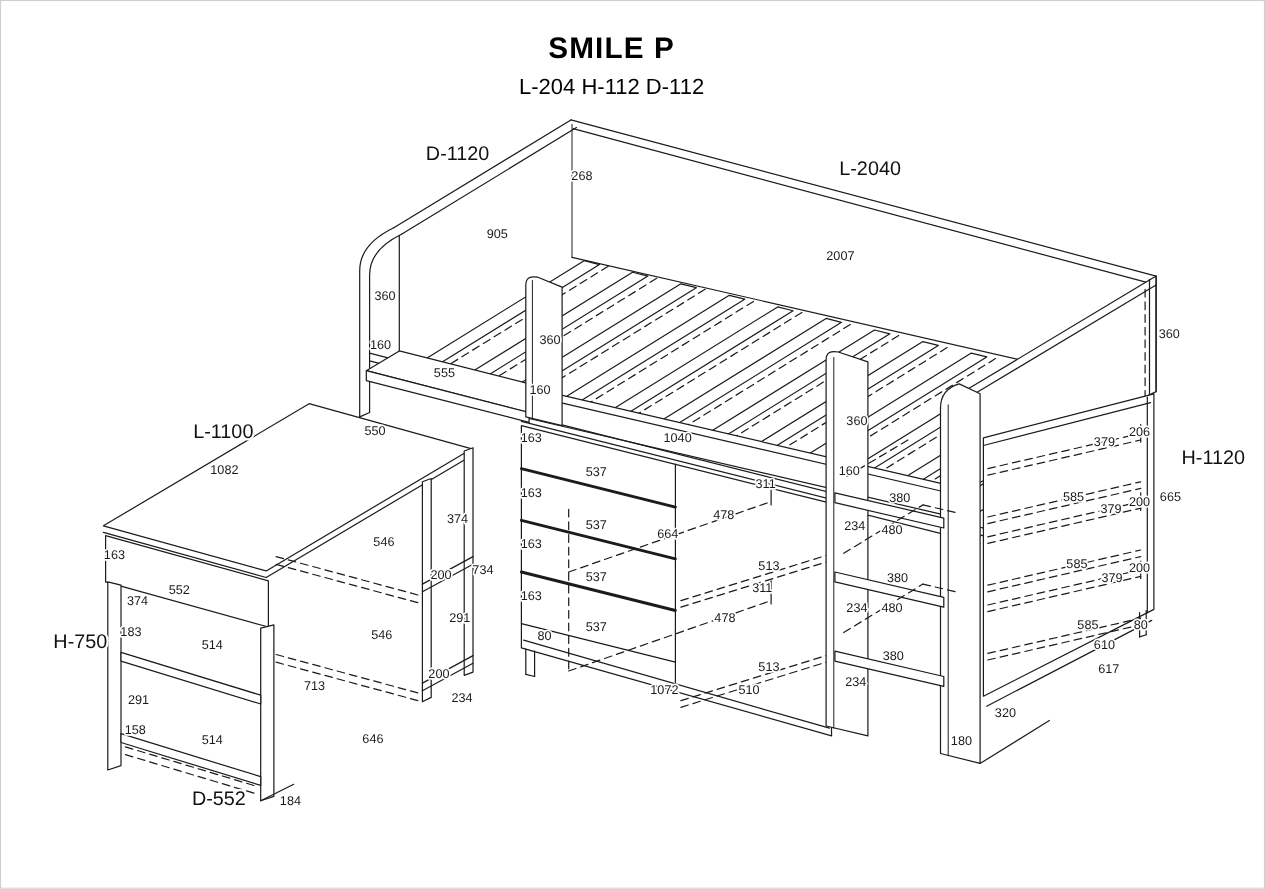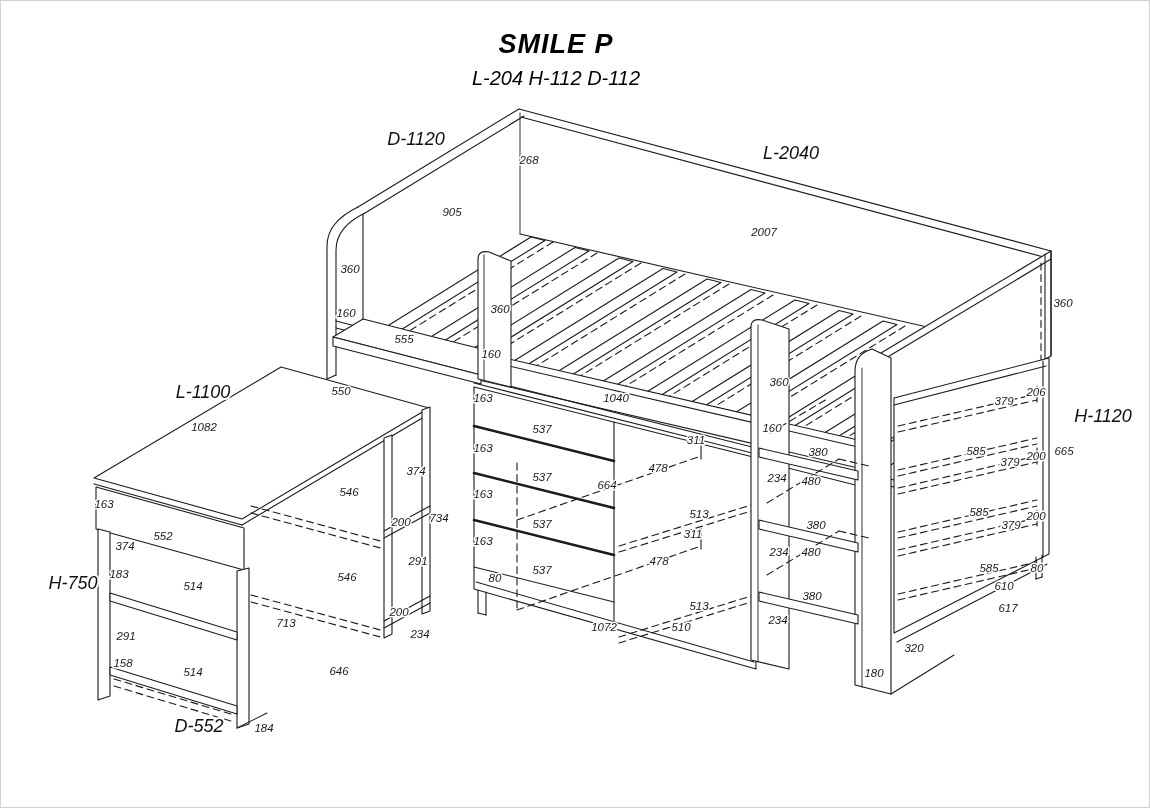--- a/index.html
+++ b/index.html
@@ -1,16 +1,16 @@
 <!DOCTYPE html>
 <html><head>
 <meta charset="utf-8">
 <style>
   html,body{margin:0;padding:0;background:#e9e9e9;font-family:"Liberation Sans",sans-serif;}
-  .stage{position:relative;width:1150px;height:808px;background:#ffffff;border:1px solid #cfcfcf;box-sizing:border-box;margin:0 auto;overflow:hidden;font-style:italic;}
+  .stage{position:relative;width:1150px;height:808px;background:#ffffff;border:1px solid #cfcfcf;box-sizing:border-box;margin:0 auto;overflow:hidden;}
   svg{position:absolute;inset:0;}
   svg path, svg line{stroke:#1b1b1b;fill:none;stroke-width:1.1;stroke-linejoin:round;stroke-linecap:round;}
   svg .f{fill:#ffffff;}
   svg .d{stroke-dasharray:7 4.5;}
   svg .thick{stroke-width:2.6;}
   svg .thin{stroke-width:0.9;}
   text.dim{font-size:11.5px;fill:#1b1b1b;text-anchor:middle;font-family:"Liberation Sans",sans-serif;
            paint-order:stroke;stroke:#ffffff;stroke-width:3px;stroke-linejoin:round;}
   text.big{font-size:18px;fill:#111;text-anchor:middle;font-family:"Liberation Sans",sans-serif;
            paint-order:stroke;stroke:#ffffff;stroke-width:4px;stroke-linejoin:round;}

